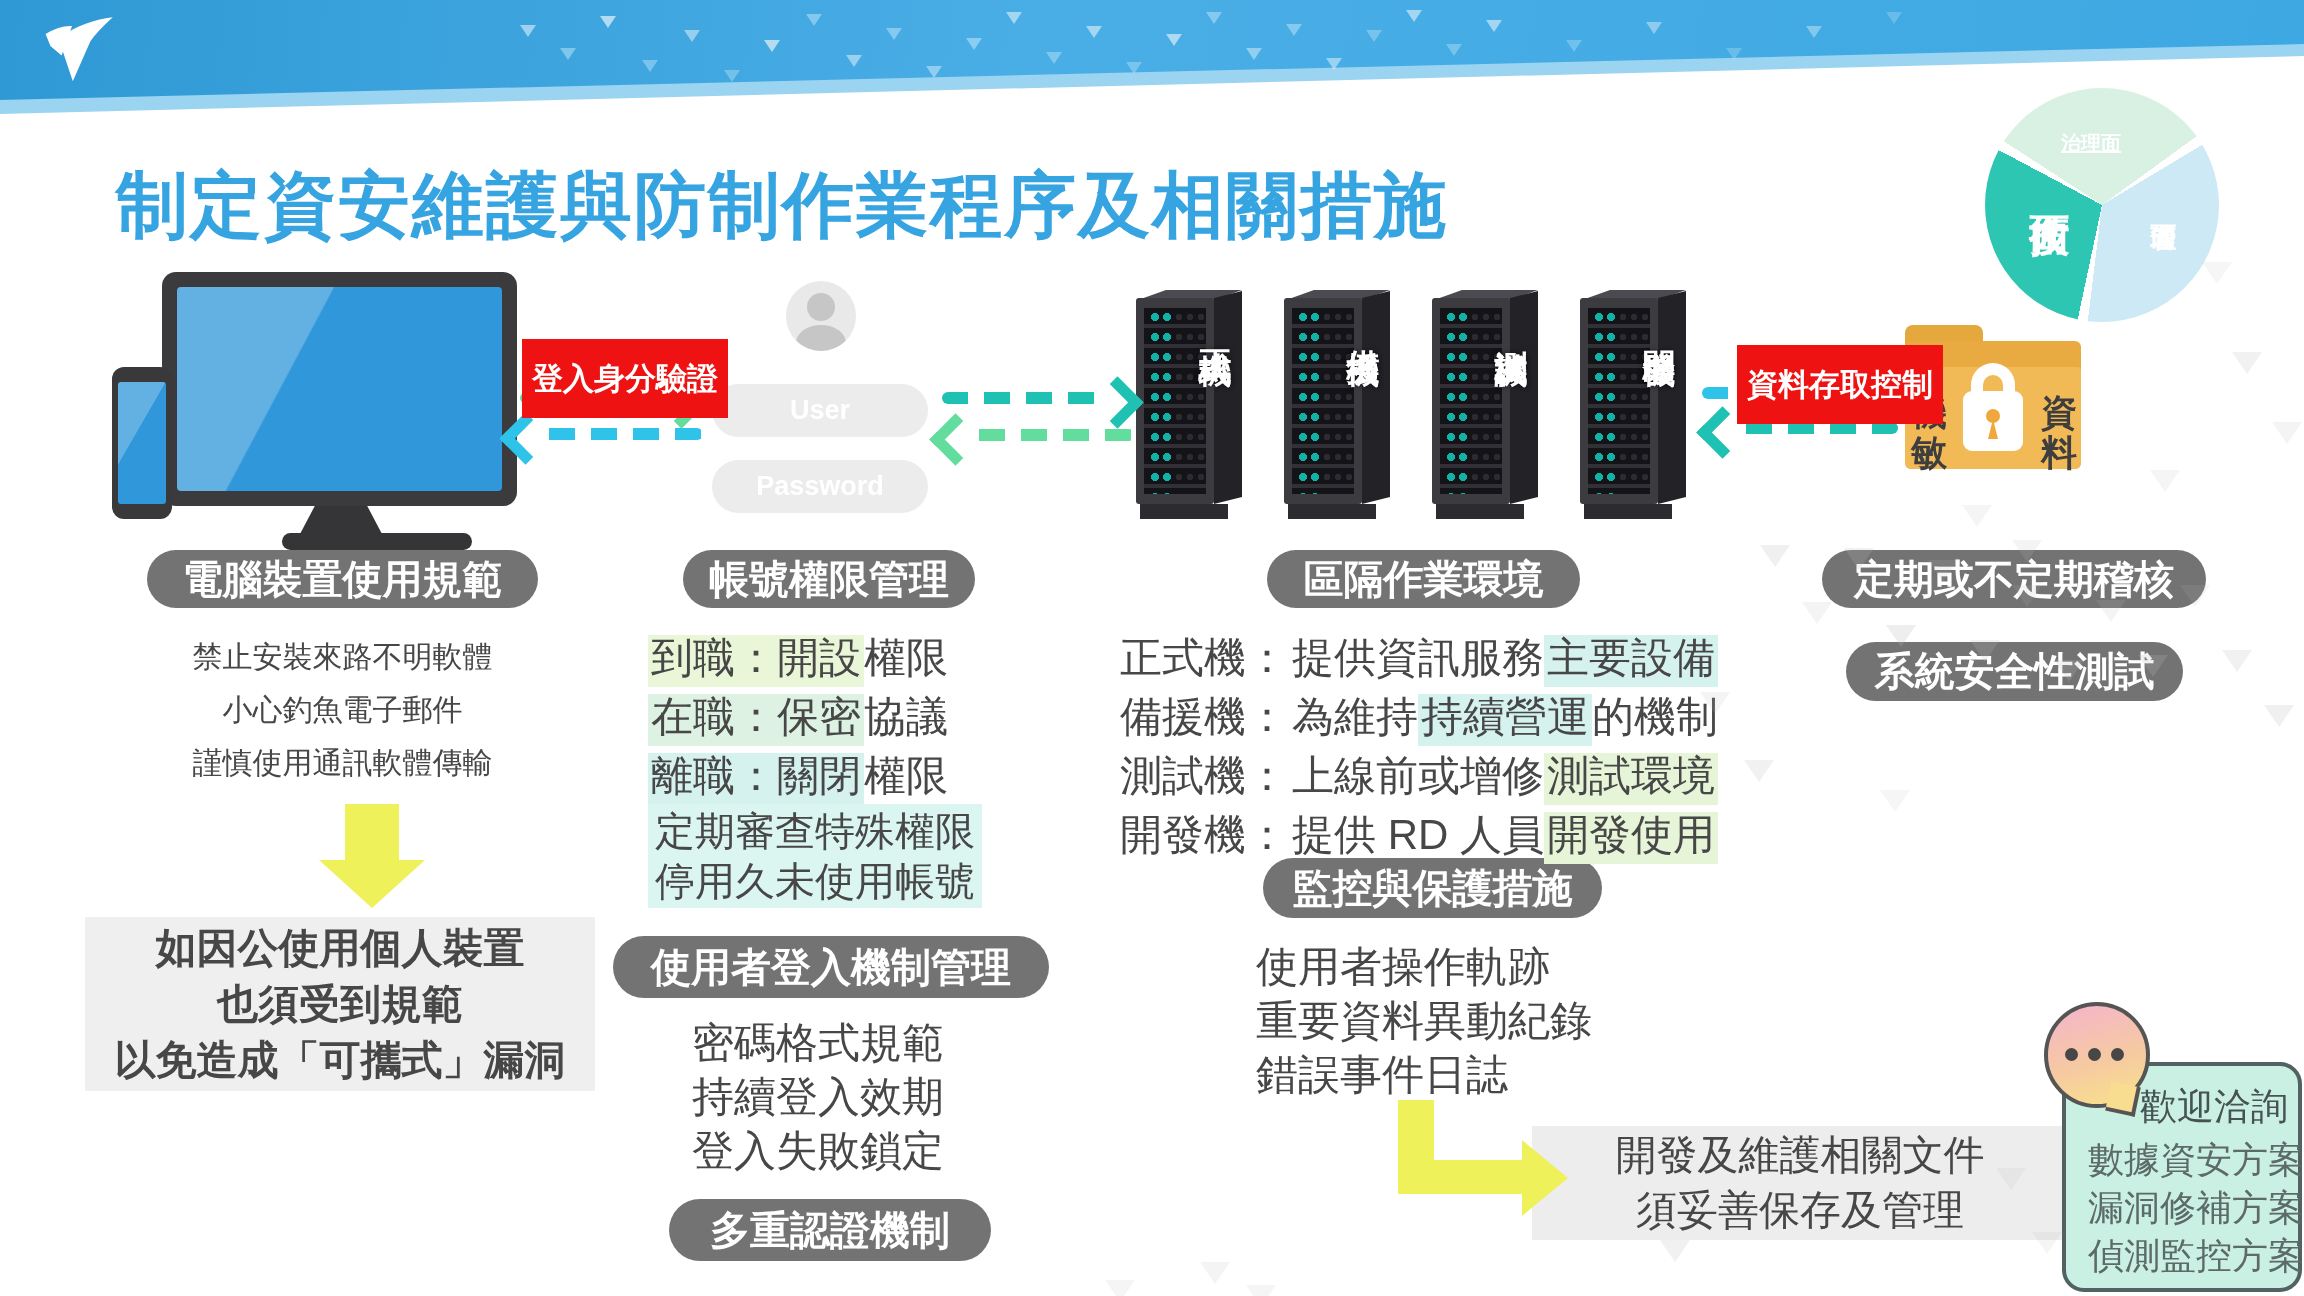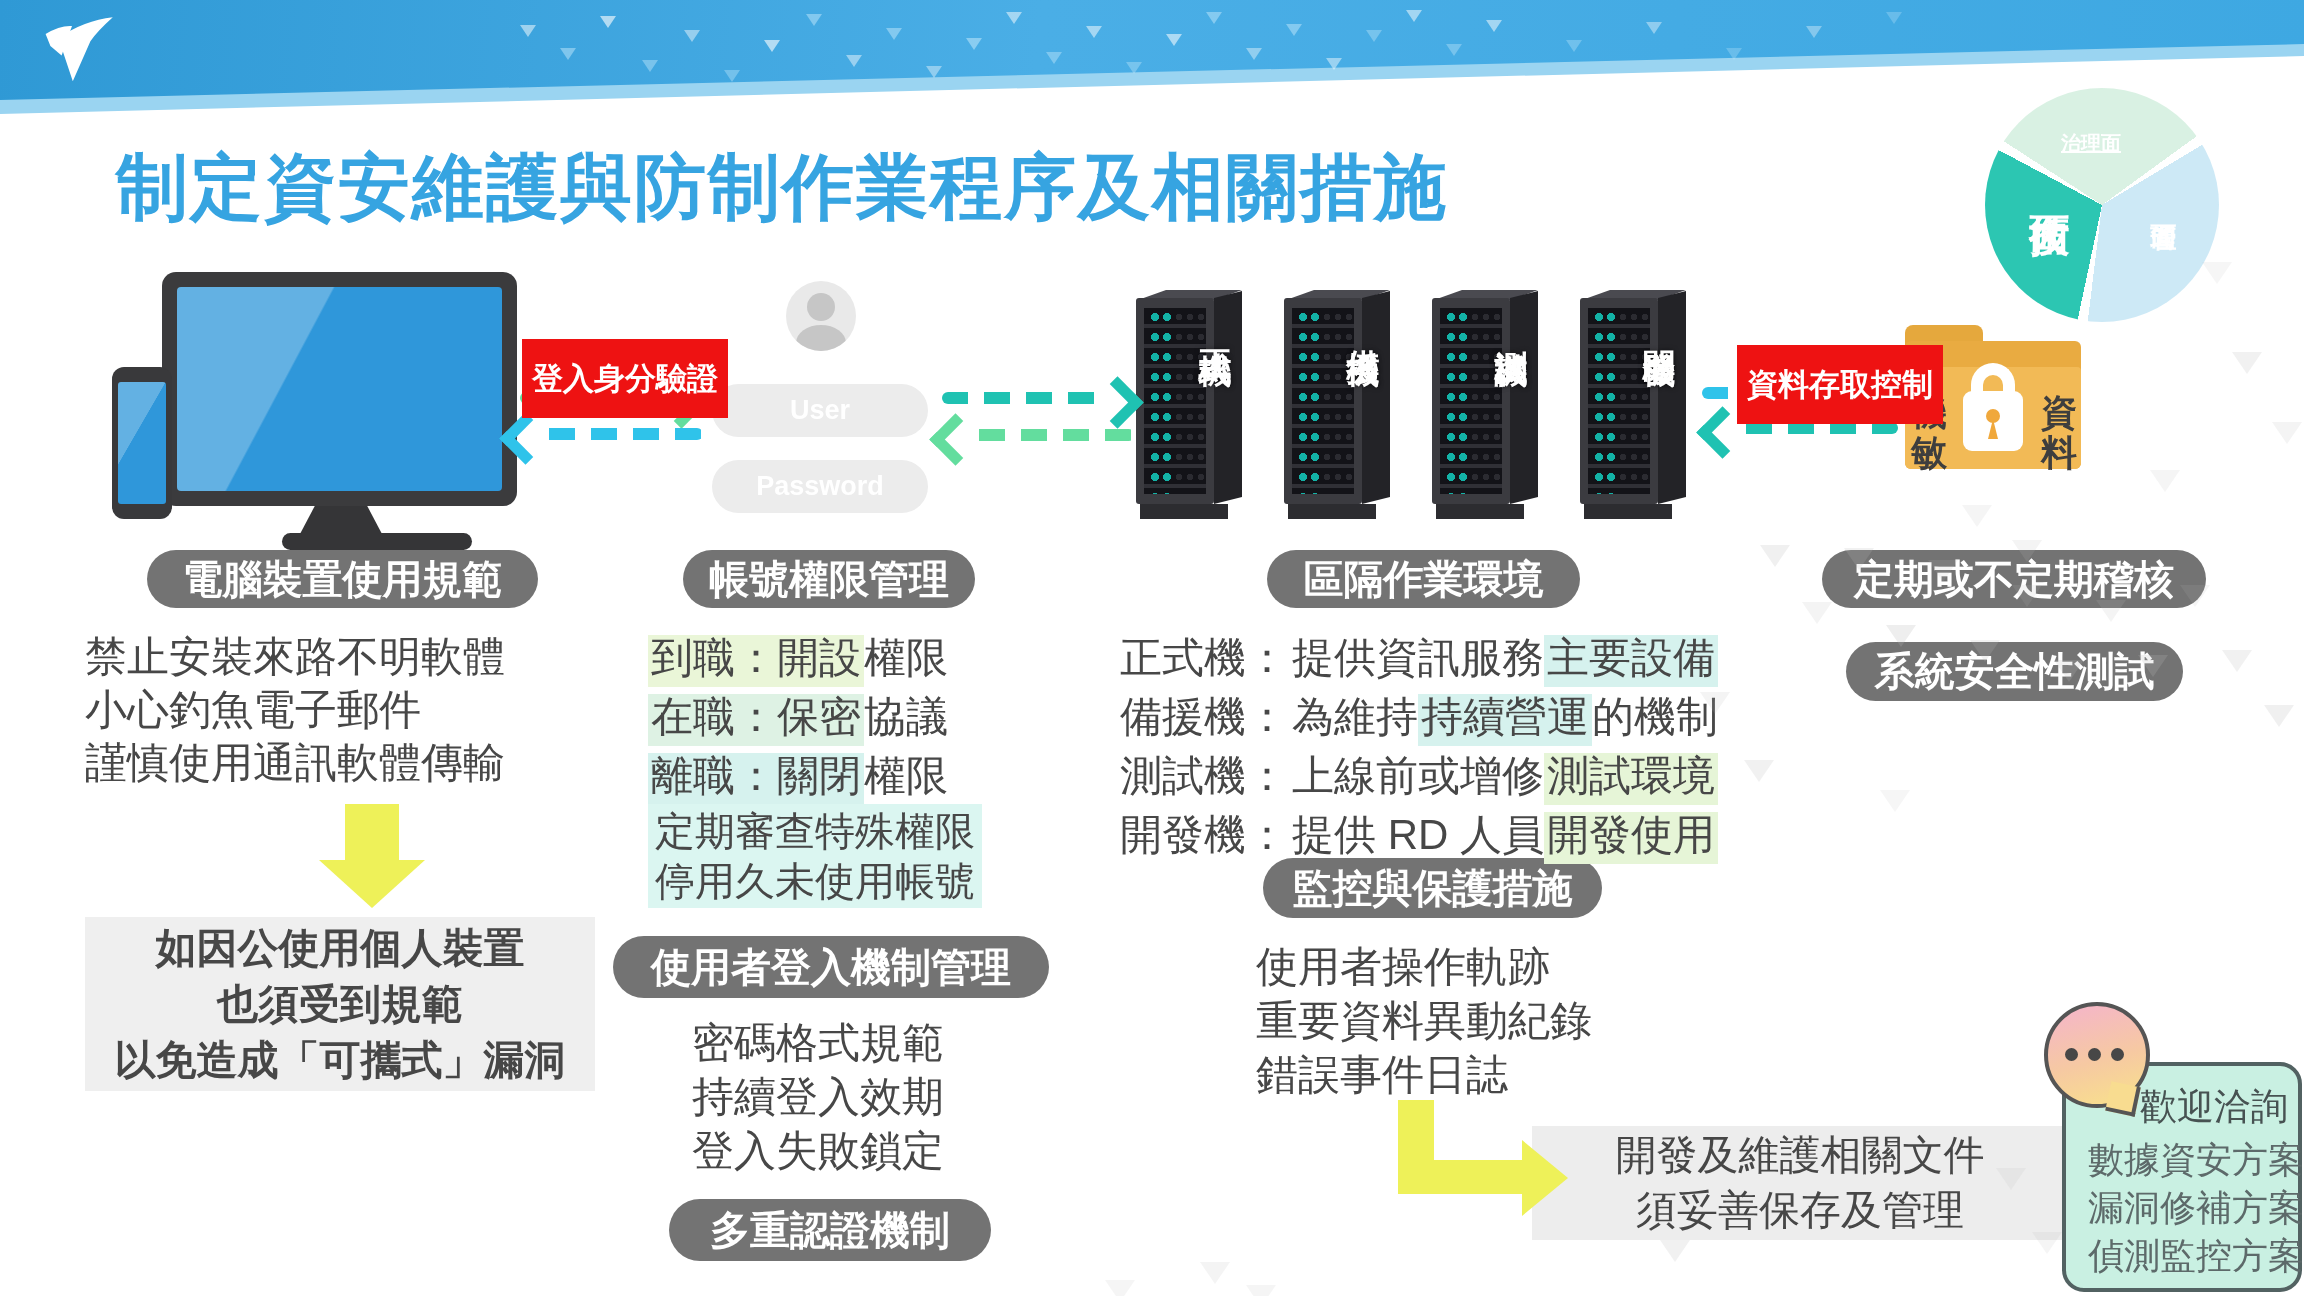--- a/index.html
+++ b/index.html
@@ -9,21 +9,21 @@
 
   
   .band2{position:absolute;left:0;top:0;width:2304px;height:150px;background:#9ad4f1;
          clip-path:polygon(0 98px,2304px 42px,2304px 56px,0 114px);}
   .band1{position:absolute;left:0;top:0;width:2304px;height:150px;
          background:linear-gradient(95deg,#2f99d5 0%,#4aaee6 45%,#3ea8e2 100%);
          clip-path:polygon(0 0,2304px 0,2304px 44px,0 100px);}
   .hdr-deco{position:absolute;left:0;top:0;pointer-events:none;}
   .logo{position:absolute;left:36px;top:14px;width:80px;height:72px;}
 
-  .title{position:absolute;left:116px;top:140px;margin:0;font-size:72px;font-weight:bold;
+  .title{position:absolute;left:116px;top:158px;margin:0;font-size:72px;font-weight:bold;
          color:#36a4e1;letter-spacing:2px;white-space:nowrap;}
 
   
   .monitor{position:absolute;left:162px;top:272px;width:355px;height:234px;background:#3b3b3d;
            border-radius:14px;padding:15px;box-sizing:border-box;}
   .monitor .screen{width:100%;height:100%;border-radius:4px;background:#2f97da;
            background-image:linear-gradient(118deg,rgba(255,255,255,.25) 0 36%,rgba(255,255,255,0) 36.5%);}
   .m-neck{position:absolute;left:300px;top:506px;width:82px;height:28px;background:#353537;
           clip-path:polygon(18% 0,82% 0,100% 100%,0 100%);}
   .m-base{position:absolute;left:282px;top:533px;width:190px;height:17px;background:#353537;border-radius:9px;}
@@ -116,21 +116,21 @@
   #p-acct{left:683px;top:550px;width:292px;height:58px;font-size:40px;}
   #p-env{left:1267px;top:550px;width:313px;height:58px;font-size:40px;}
   #p-audit{left:1822px;top:550px;width:384px;height:58px;font-size:40px;}
   #p-test{left:1846px;top:642px;width:337px;height:59px;font-size:40px;}
   #p-login{left:613px;top:936px;width:436px;height:62px;font-size:40px;}
   #p-mon{left:1263px;top:858px;width:339px;height:60px;font-size:40px;}
   #p-mfa{left:669px;top:1199px;width:322px;height:62px;font-size:40px;}
 
   
   .txt{position:absolute;color:#474747;}
-  #t-dev{left:85px;top:630px;width:515px;font-size:42px;line-height:53px;}
+  #t-dev{left:85px;top:630px;width:515px;text-align:center;font-size:30px;line-height:53px;}
   #t-note{left:85px;top:917px;width:510px;height:174px;background:#efefef;display:flex;flex-direction:column;
           justify-content:center;text-align:center;font-size:41px;line-height:56px;font-weight:bold;}
   #t-acct{left:648px;top:630px;font-size:42px;line-height:56px;white-space:nowrap;}
   #t-review{left:648px;top:804px;width:334px;background:#dbf6f1;text-align:center;font-size:40px;
             line-height:50px;padding:2px 0;}
   #t-login{left:648px;top:1016px;width:340px;text-align:center;font-size:42px;line-height:54px;}
   #t-env{left:1120px;top:630px;font-size:42px;line-height:55px;white-space:nowrap;}
   #t-mon{left:1256px;top:940px;width:350px;text-align:left;font-size:42px;line-height:54px;}
   #t-doc{left:1532px;top:1126px;width:536px;height:114px;background:#ededed;display:flex;flex-direction:column;
          justify-content:center;text-align:center;font-size:41px;line-height:55px;}

